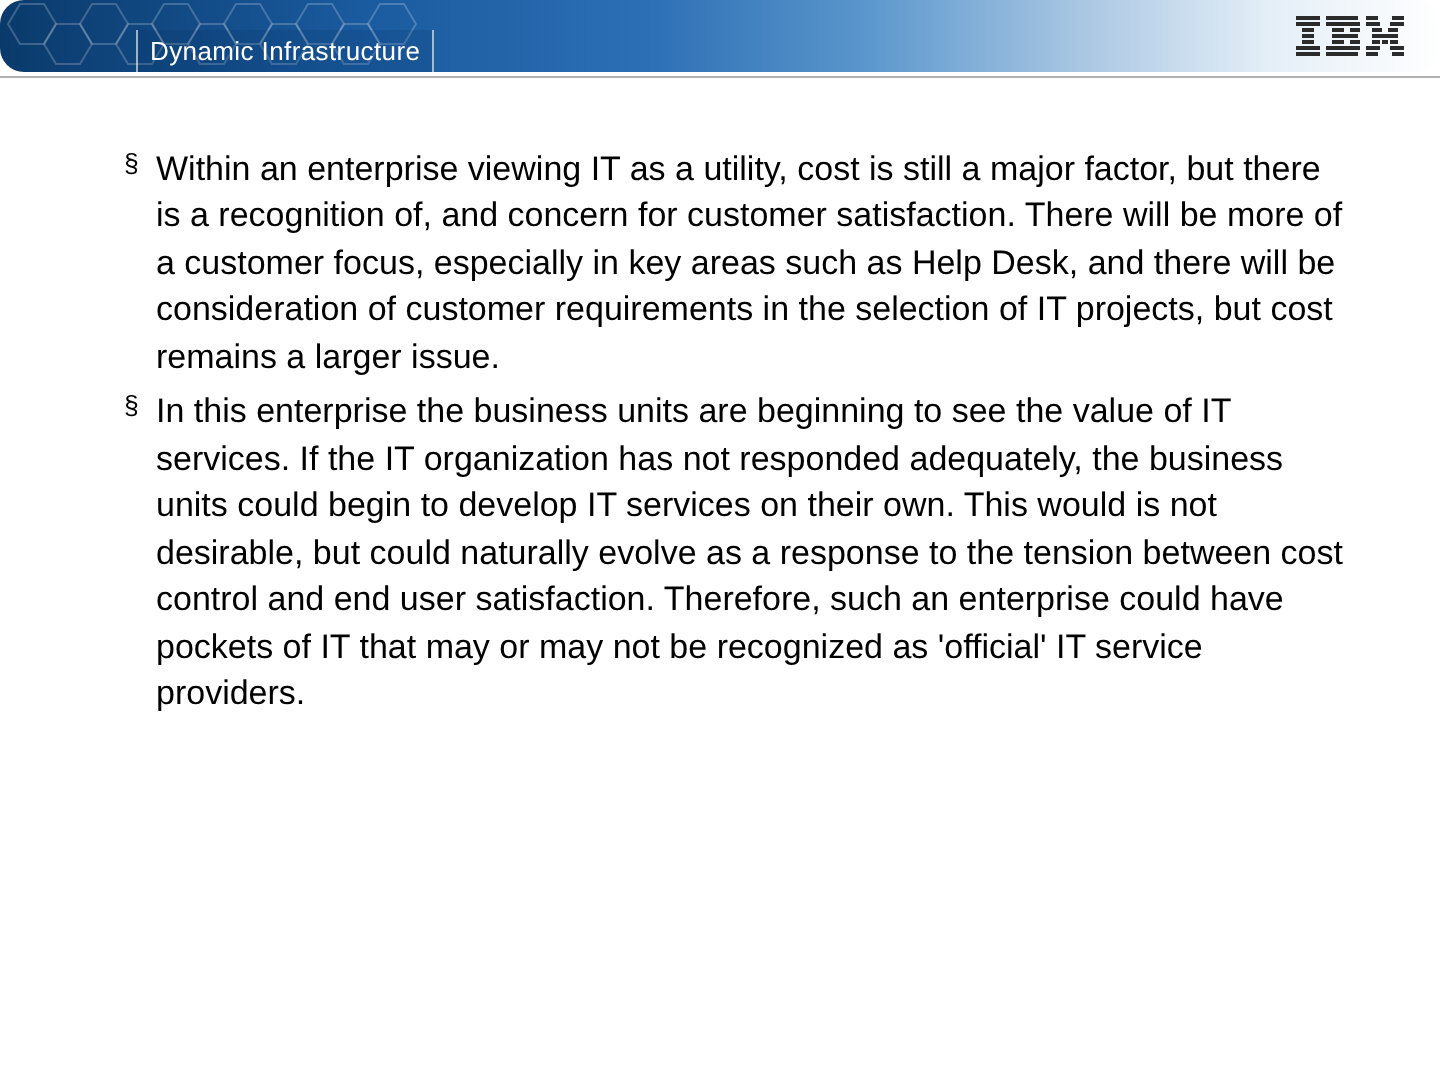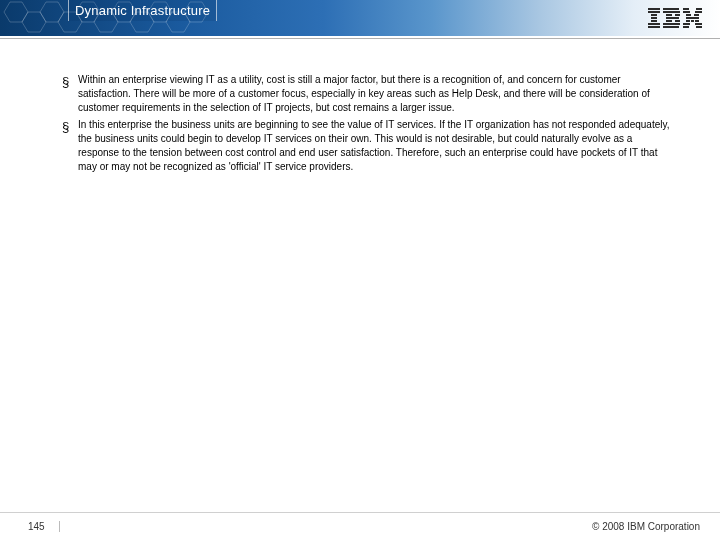--- a/index.html
+++ b/index.html
@@ -3,22 +3,23 @@
 <meta charset="utf-8">
 <style>
   * { margin: 0; padding: 0; box-sizing: border-box; }
   html, body { width: 720px; height: 540px; font-family: Arial, Helvetica, sans-serif; background: #fff; overflow: hidden; }
   .slide { width: 720px; height: 540px; position: relative; display: flex; flex-direction: column; }
   .header {
     height: 36px;
     background: linear-gradient(90deg, #0a3a6b 0%, #1a5a9e 25%, #2d6fb5 45%, #5a96cc 60%, #a9c7e2 75%, #e4eef7 88%, #ffffff 100%);
     position: relative;
     display: flex;
-    align-items: flex-start;
+    align-items: flex-end;
     overflow: hidden;
+    border-radius: 12px;
   }
   .hex-pattern { position: absolute; left: 0; top: 0; width: 260px; height: 36px; opacity: 0.6; }
   .header-title {
     position: relative;
     margin-left: 68px;
     color: #ffffff;
     font-size: 13px;
     font-weight: 400;
     letter-spacing: 0.2px;
     border-left: 1px solid rgba(255,255,255,0.6);
@@ -27,21 +28,21 @@
     background: rgba(0,40,90,0.15);
   }
   .logo { position: absolute; right: 18px; top: 50%; transform: translateY(-50%); }
   .subheader-line { height: 1px; background: #b0b0b0; margin-top: 2px; }
   .title-area { padding: 14px 20px 8px 20px; }
   .slide-title { color: #1a2e4d; font-size: 18px; font-weight: bold; }
   .content {
     flex: 1;
     padding: 34px 48px 0 62px;
     color: #000;
-    font-size: 10px;
+    font-size: 17px;
     line-height: 1.38;
   }
   .bullet-list { list-style: none; }
   .bullet-item { position: relative; padding-left: 16px; margin-bottom: 4px; }
   .bullet-item::before {
     content: "§";
     position: absolute;
     left: 0;
     top: 0;
     color: #000;
@@ -120,19 +121,14 @@
   <div class="subheader-line"></div>
 
 
   <div class="content">
     <ul class="bullet-list">
       <li class="bullet-item">Within an enterprise viewing IT as a utility, cost is still a major factor, but there is a recognition of, and concern for customer satisfaction. There will be more of a customer focus, especially in key areas such as Help Desk, and there will be consideration of customer requirements in the selection of IT projects, but cost remains a larger issue.</li>
       <li class="bullet-item">In this enterprise the business units are beginning to see the value of IT services. If the IT organization has not responded adequately, the business units could begin to develop IT services on their own. This would is not desirable, but could naturally evolve as a response to the tension between cost control and end user satisfaction. Therefore, such an enterprise could have pockets of IT that may or may not be recognized as 'official' IT service providers.</li>
     </ul>
   </div>
 
-  <div class="footer">
-    <span class="page-num">145</span>
-    <span class="footer-spacer"></span>
-    <span class="copyright">© 2008 IBM Corporation</span>
-  </div>
 
 </div>
 
 </body></html>

